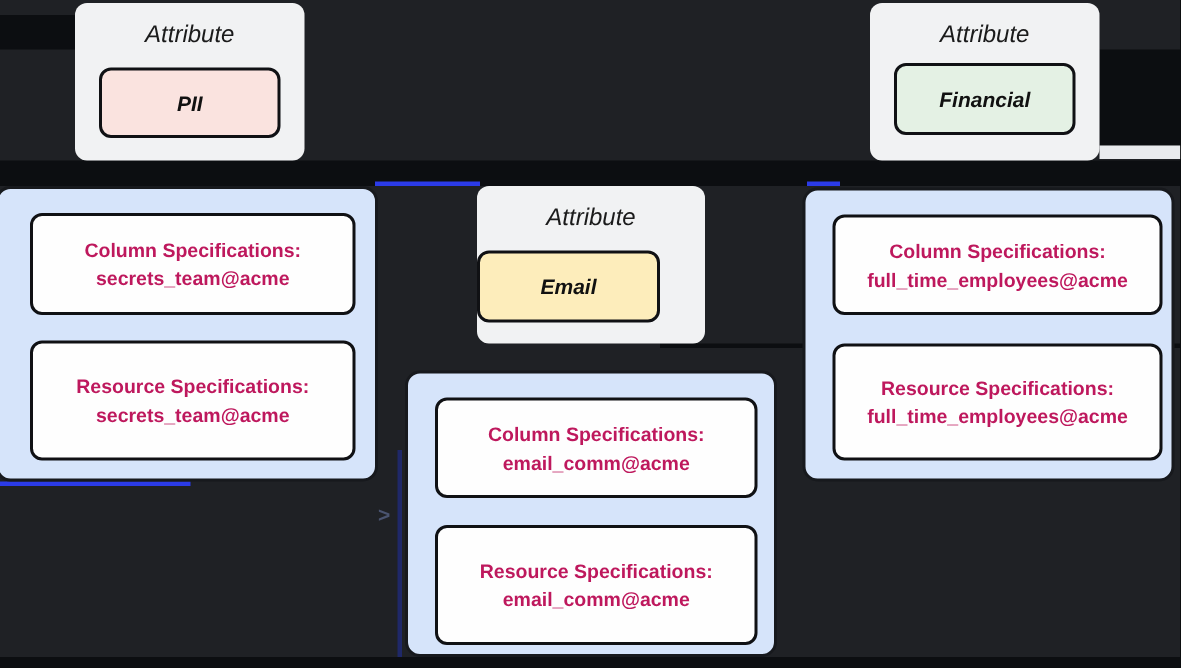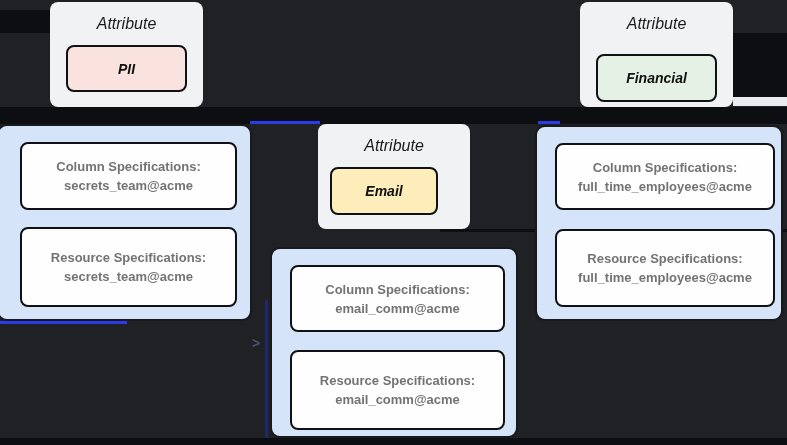--- a/index.html
+++ b/index.html
@@ -50,23 +50,23 @@
     position:absolute;
     border:2px solid #101114;
     border-radius:8px;
     display:flex;align-items:center;justify-content:center;
     font-size:14px;font-weight:700;color:#111;
     box-sizing:border-box;
   }
   #card-pii{left:50px;top:2px;width:153px;height:105px;}
   #card-pii .attr-chip{left:16px;top:43px;width:121px;height:47px;}
   #card-financial{left:580px;top:2px;width:153px;height:105px;}
-  #card-financial .attr-chip{left:16px;top:52px;width:121px;height:48px;}
+  #card-financial .attr-chip{left:16px;top:40px;width:121px;height:48px;}
   #card-email{left:318px;top:124px;width:152px;height:105px;}
-  #card-email .attr-chip{left:12px;top:43px;width:108px;height:48px;}
+  #card-email .attr-chip{left:0;top:43px;width:122px;height:48px;}
 
   
   .spec-panel{
     position:absolute;
     background:#D6E4FA;
     border:2px solid #17191D;
     border-radius:10px;
     box-sizing:border-box;
     z-index:2;
   }
@@ -75,21 +75,21 @@
   #panel-right{left:535px;top:125px;width:248px;height:196px;}
 
   .spec-box{
     position:absolute;
     background:#FEFEFE;
     border:2px solid #101114;
     border-radius:8px;
     box-sizing:border-box;
     display:flex;flex-direction:column;
     align-items:center;justify-content:center;
-    font-size:13px;font-weight:700;color:#737373;
+    font-size:13px;font-weight:700;color:#be185d;
     line-height:19px;text-align:center;
   }
   #panel-left  .col-box{left:21px;top:16px;width:217px;height:68px;}
   #panel-left  .res-box{left:21px;top:101px;width:217px;height:80px;}
   #panel-middle .col-box{left:18px;top:16px;width:215px;height:67px;}
   #panel-middle .res-box{left:18px;top:101px;width:215px;height:80px;}
   #panel-right .col-box{left:18px;top:16px;width:220px;height:67px;}
   #panel-right .res-box{left:18px;top:102px;width:220px;height:78px;}
 </style>
 </head>

